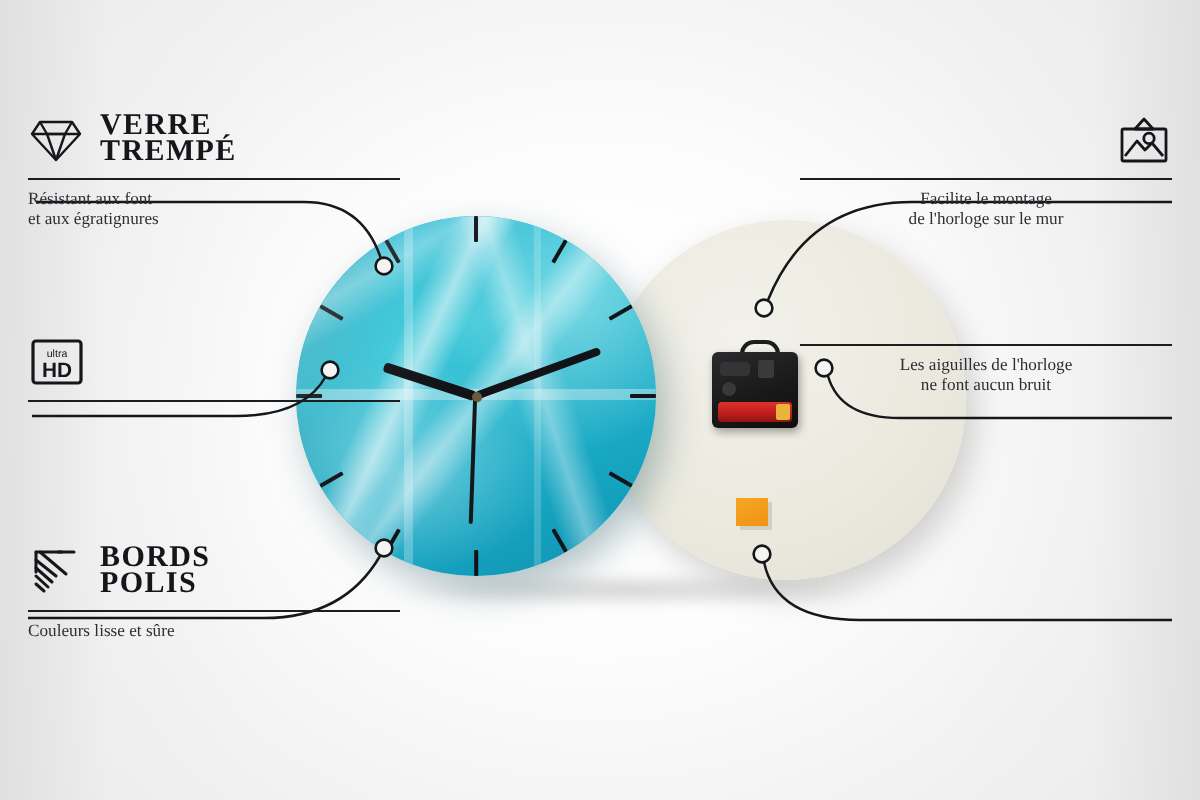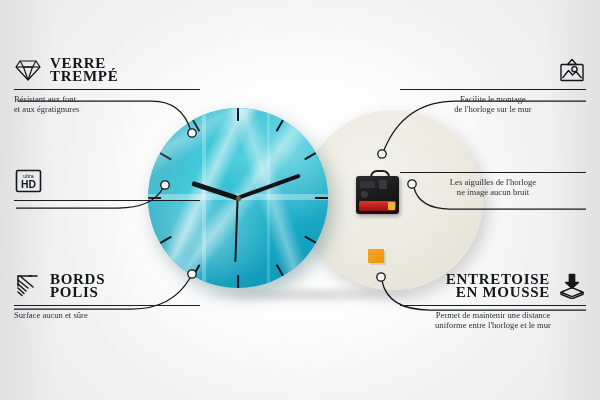--- a/index.html
+++ b/index.html
@@ -436,21 +436,21 @@
           </g>
           <g stroke="#14161a" stroke-width="1.5" stroke-linecap="round">
             <path d="M5 2 L18 13"></path>
           </g>
         </svg>
       </span>
       <span class="ftitle">BORDS
 POLIS</span>
     </div>
     <div class="rule"></div>
-    <div class="fdesc">Surface aucun et sûre</div>
+    <div class="fdesc">Couleurs lisse et sûre</div>
   </div>
 
   <div class="feature right" id="feat-poignee-durable">
     <div class="headrow">
       <span class="ficon">
         <svg width="26" height="25" viewBox="0 0 26 25">
           <g fill="none" stroke="#14161a" stroke-width="1.4" stroke-linejoin="round">
             <path d="M13 1.5 L8.5 6.5 L17.5 6.5 Z"></path>
             <rect x="2" y="6.5" width="22" height="16" rx="0.8"></rect>
             <path d="M3.5 20 L9.5 12.5 L13.5 17 L17 13.5 L22.5 20"></path>
@@ -460,35 +460,17 @@
       </span>
     </div>
     <div class="rule"></div>
     <div class="fdesc">Facilite le montage
 de l'horloge sur le mur</div>
   </div>
 
   <div class="feature right" id="feat-mecanisme-silencieux">
     <div class="rule"></div>
     <div class="fdesc">Les aiguilles de l'horloge
-ne image aucun bruit</div>
-  </div>
-
-  <div class="feature right" id="feat-entretoise-mousse">
-    <div class="headrow">
-      <span class="ftitle">ENTRETOISE
-EN MOUSSE</span>
-      <span class="ficon">
-        <svg width="26" height="26" viewBox="0 0 26 26">
-          <g fill="none" stroke="#14161a" stroke-width="1.5" stroke-linejoin="round">
-            <path d="M10.4 1.5 H15.6 V9.4 H19.4 L13 15.2 L6.6 9.4 H10.4 Z" fill="#14161a"></path>
-            <path d="M13 14.6 L24 19.2 L13 23.6 L2 19.2 Z"></path>
-            <path d="M2 19.2 V21.3 L13 25.7 L24 21.3 V19.2"></path>
-          </g>
-        </svg>
-      </span>
-    </div>
-    <div class="rule"></div>
-    <div class="fdesc">Permet de maintenir une distance
-uniforme entre l'horloge et le mur</div>
-  </div>
+ne font aucun bruit</div>
+  </div>
+
 
 </div>
 
 </body></html>

